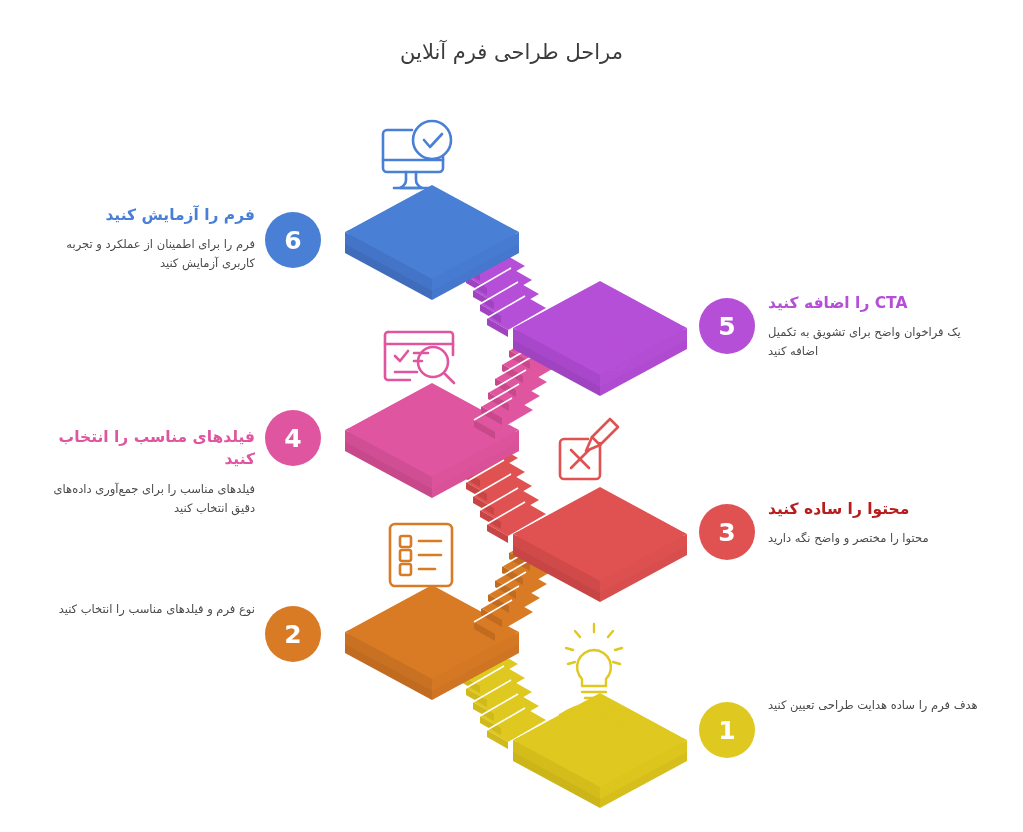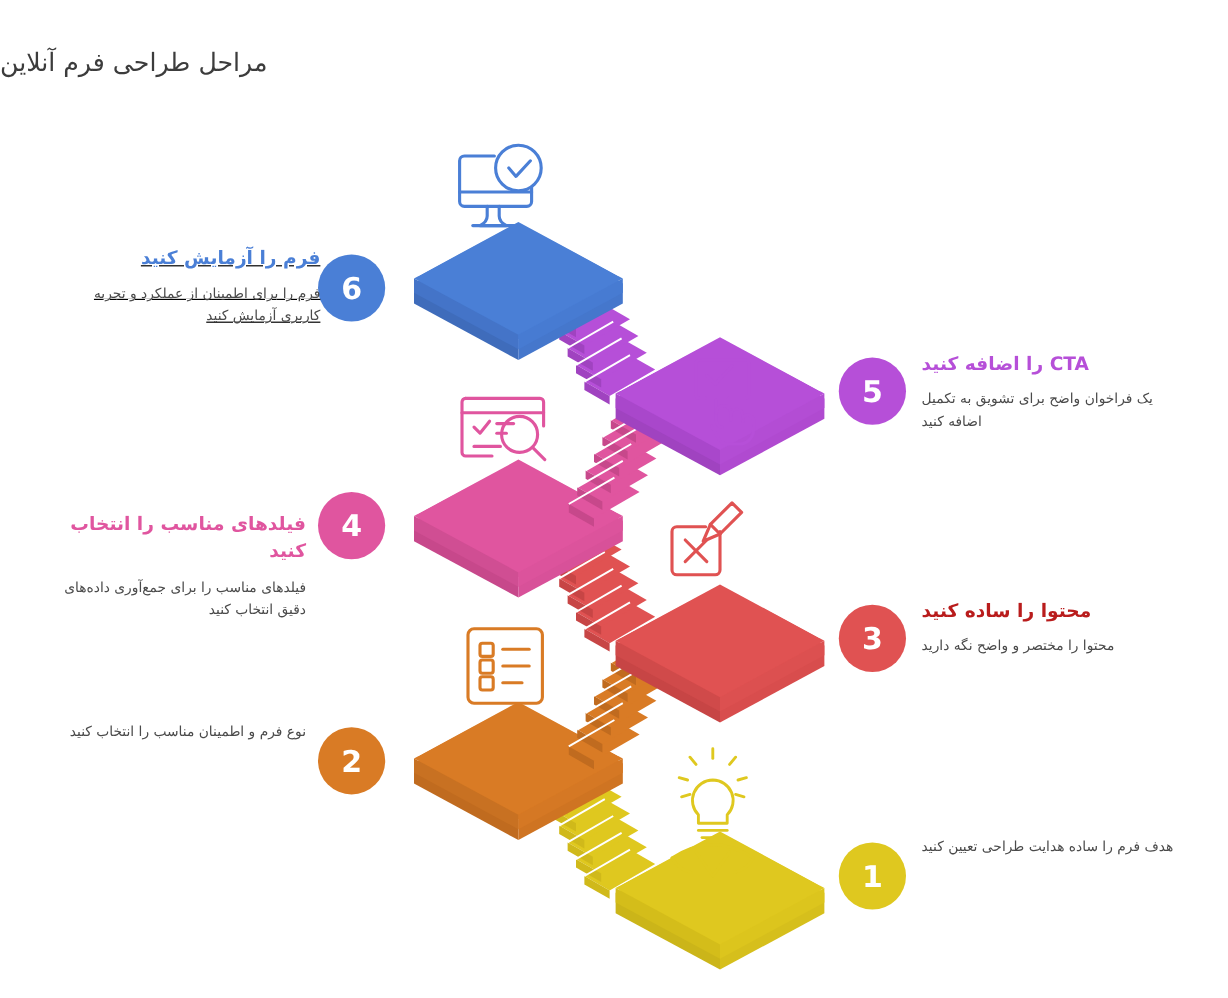--- a/index.html
+++ b/index.html
@@ -7,21 +7,21 @@
     width: 1023px; height: 832px;
     background: #ffffff;
     font-family: "DejaVu Sans", "Liberation Sans", sans-serif;
     overflow: hidden;
   }
   #stage { position: relative; width: 1023px; height: 832px; }
 
   .title {
     position: absolute;
     top: 40px; left: 0; width: 1023px;
-    text-align: left;
+    text-align: center;
     font-size: 21px;
     color: #3c3c3c;
     direction: rtl;
     font-weight: 400;
   }
 
   
   .txt { position: absolute; direction: rtl; }
   .txt .head {
     font-size: 15.5px; font-weight: bold; line-height: 1.45;
@@ -303,21 +303,21 @@
       <path d="M406,172 l0,8 q0,5 -6,8 l22,0 q-6,-3 -6,-8 l0,-8"></path>
       <path d="M394,188 l36,0"></path>
       <circle cx="432" cy="140" r="19"></circle>
       <path d="M424,140 l6,7 l12,-13"></path>
     </g>
   </svg>
 
   <div class="badge" style="left:265px; top:212px; background:#4a7fd6;">
     <span>6</span>
   </div>
-  <div class="txt left-of-badge" style="left:52px; top:204px; width:215px;text-decoration:underline;">
+  <div class="txt left-of-badge" style="left:40px; top:204px; width:215px;">
     <div class="head" style="color:#4a7fd6;">فرم را آزمایش کنید</div>
     <div class="desc">فرم را برای اطمینان از عملکرد و تجربه کاربری آزمایش کنید</div>
   </div>
 
   <div class="badge" style="left:699px; top:298px; background:#b64fd8;">
     <span>5</span>
   </div>
   <div class="txt right-of-badge" style="left:768px; top:292px; width:215px;">
     <div class="head" style="color:#b64fd8;">CTA را اضافه کنید</div>
     <div class="desc">یک فراخوان واضح برای تشویق به تکمیل اضافه کنید</div>
@@ -336,21 +336,21 @@
   </div>
   <div class="txt right-of-badge" style="left:768px; top:498px; width:215px;">
     <div class="head" style="color:#b91c1c;">محتوا را ساده کنید</div>
     <div class="desc">محتوا را مختصر و واضح نگه دارید</div>
   </div>
 
   <div class="badge" style="left:265px; top:606px; background:#d97b25;">
     <span>2</span>
   </div>
   <div class="txt left-of-badge" style="left:40px; top:600px; width:215px;">
-    <div class="desc">نوع فرم و اطمینان مناسب را انتخاب کنید</div>
+    <div class="desc">نوع فرم و فیلدهای مناسب را انتخاب کنید</div>
   </div>
 
   <div class="badge" style="left:699px; top:702px; background:#dfc81f;">
     <span>1</span>
   </div>
   <div class="txt right-of-badge" style="left:768px; top:696px; width:215px;">
     <div class="desc">هدف فرم را ساده هدایت طراحی تعیین کنید</div>
   </div>
 
 </div>

